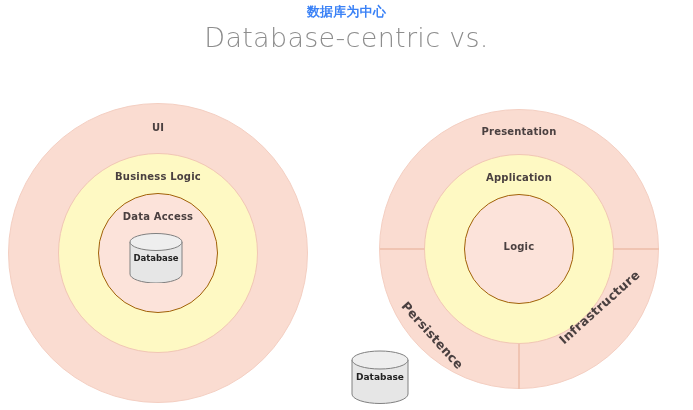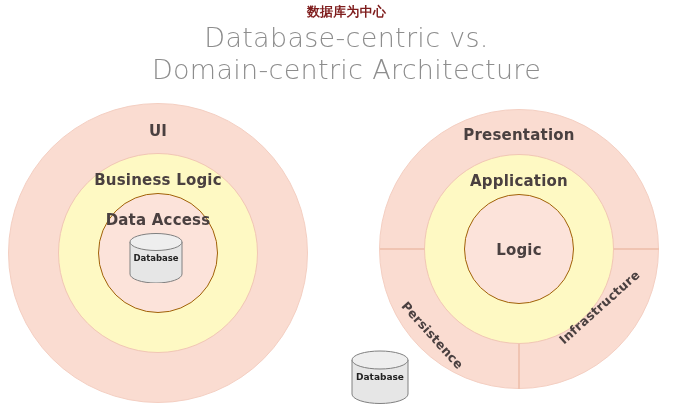--- a/index.html
+++ b/index.html
@@ -22,21 +22,21 @@
   }
 
   
   .cn-note {
     position: absolute;
     width: 693px;
     text-align: center;
     font-family: "DejaVu Sans", "Liberation Sans", sans-serif;
     font-size: 13px;
     font-weight: 700;
-    color: #7f1d1d;
+    color: #3b82f6;
     letter-spacing: 0.2px;
     white-space: nowrap;
   }
   #cn-top { top: 3px; }
   #cn-bottom { top: 86px; }
 
   .main-title {
     position: absolute;
     left: 0;
     top: 22px;
@@ -68,21 +68,21 @@
   .ring-inner {
     background: #fce3da;
     border: 1px solid #a16207;
   }
 
   .ring-label {
     position: absolute;
     width: 100%;
     text-align: center;
     font-family: "DejaVu Sans", "Liberation Sans", sans-serif;
-    font-size: 15px;
+    font-size: 10px;
     font-weight: 700;
     color: #4a4040;
     white-space: nowrap;
     letter-spacing: 0.2px;
   }
 
   
   .divider {
     position: absolute;
     background: #f0c4b2;
@@ -117,21 +117,20 @@
 </style>
 </head>
 <body>
 
 <div id="stage">
 
   <div class="cn-note" id="cn-top">数据库为中心</div>
 
   <div class="main-title">
     <span class="tl">Database-centric vs.</span>
-    <span class="tl">Domain-centric Architecture</span>
   </div>
 
 
   <div>
 
     <div class="ring ring-outer" style="left:8px; top:103px; width:300px; height:300px;">
       <div class="ring-label" style="top:18px;">UI</div>
     </div>
 
     <div class="ring ring-mid" style="left:58px; top:153px; width:200px; height:200px;">

